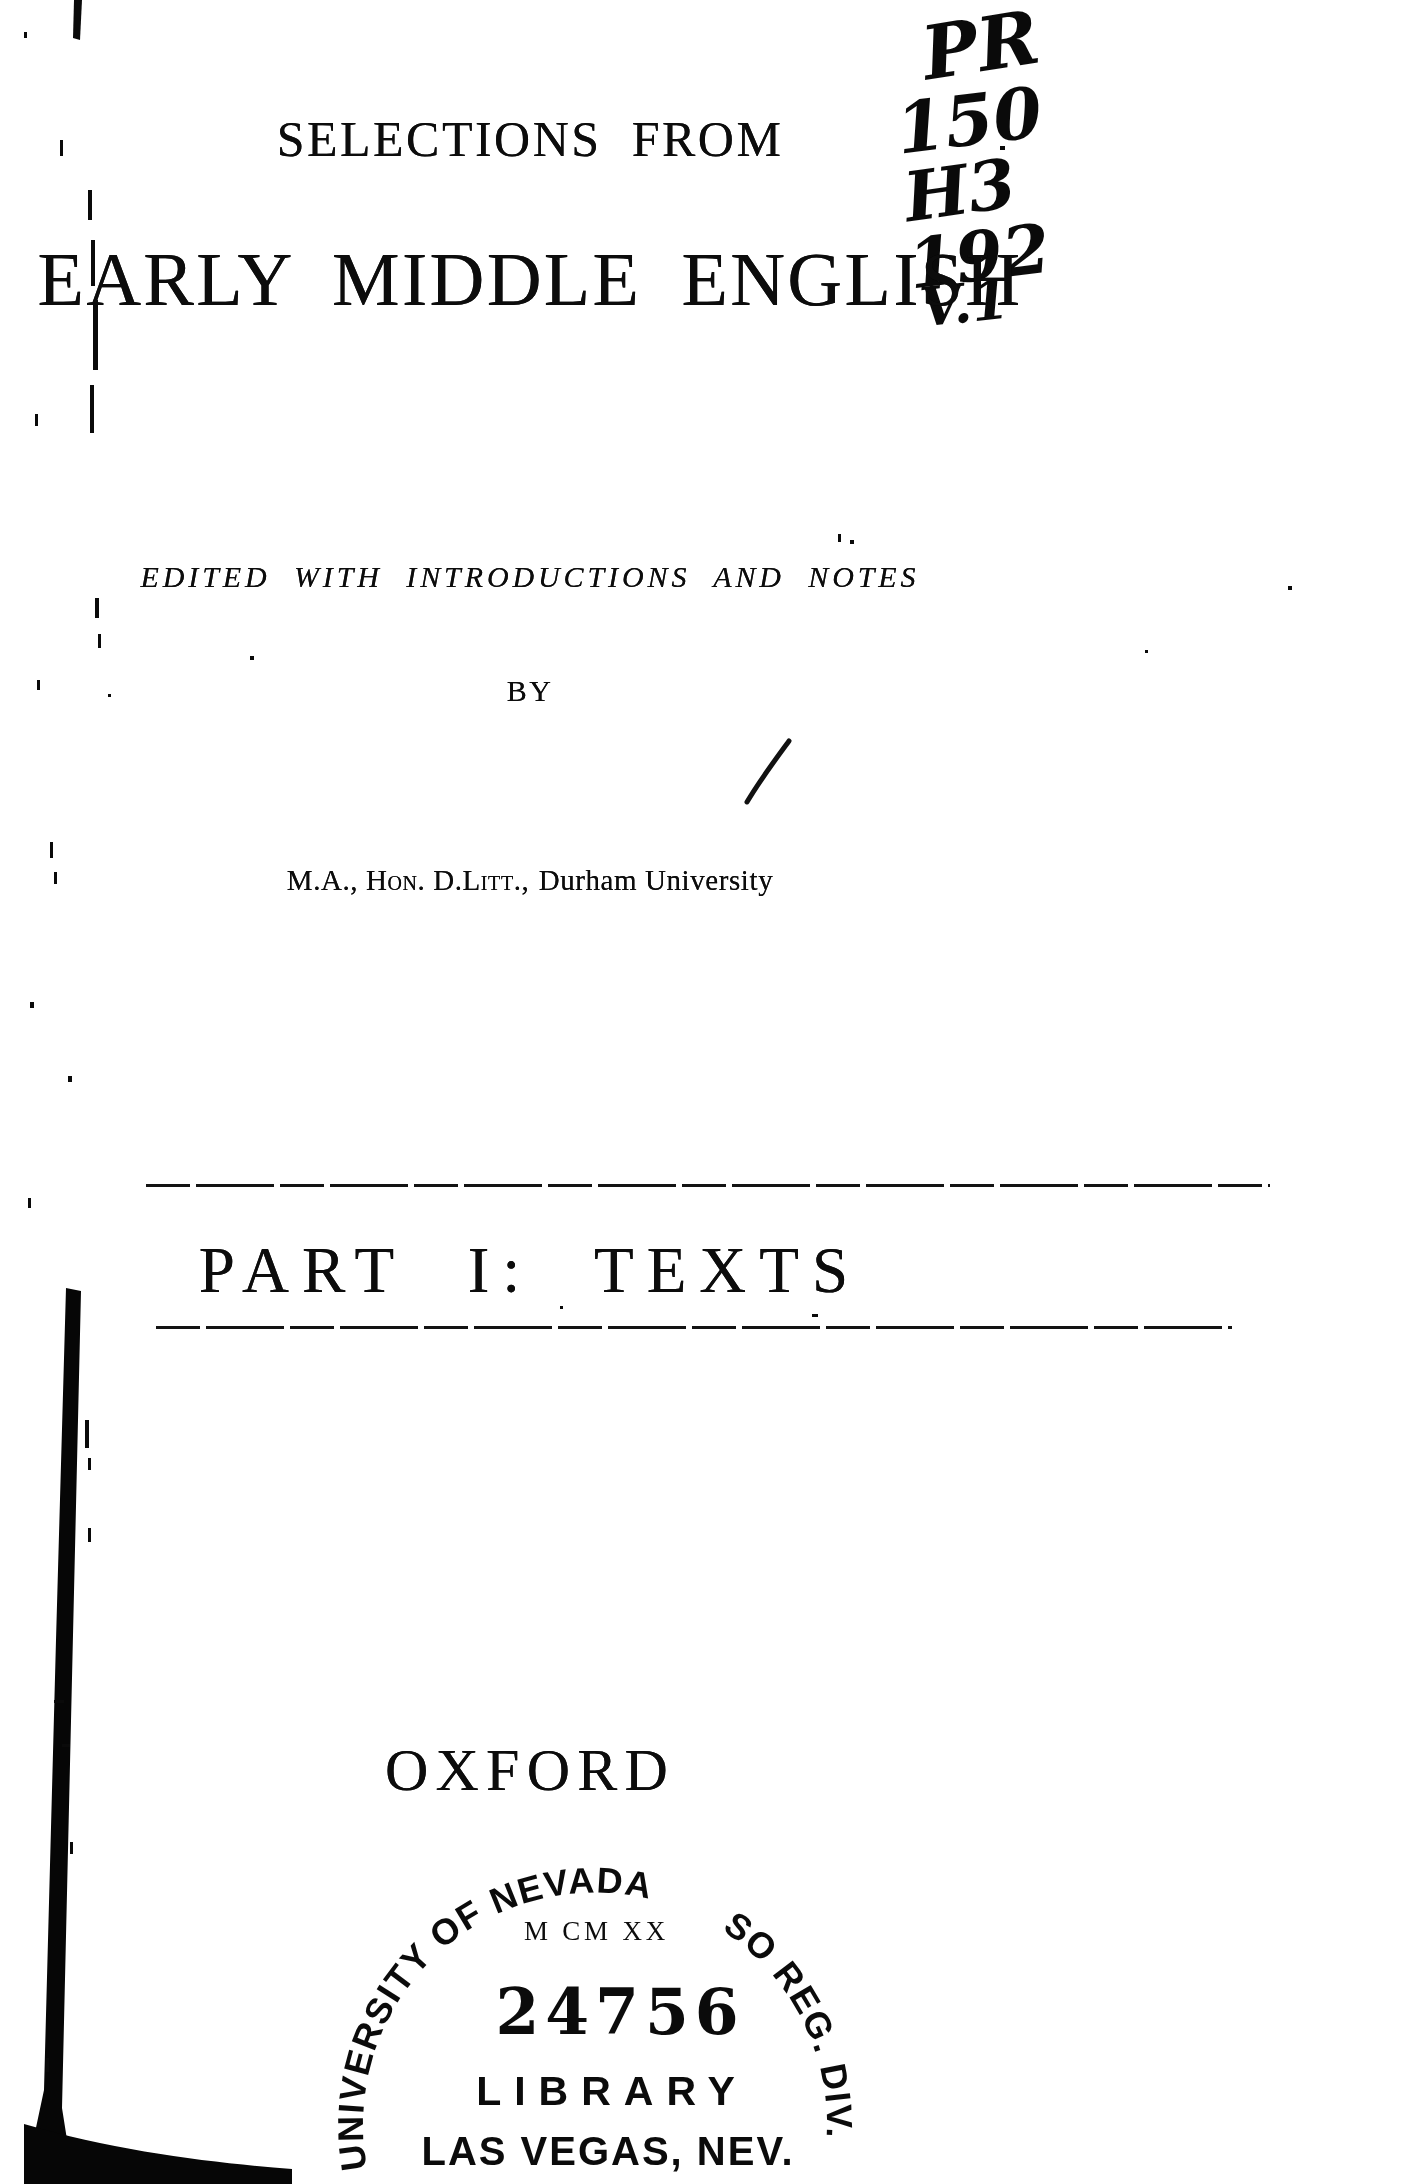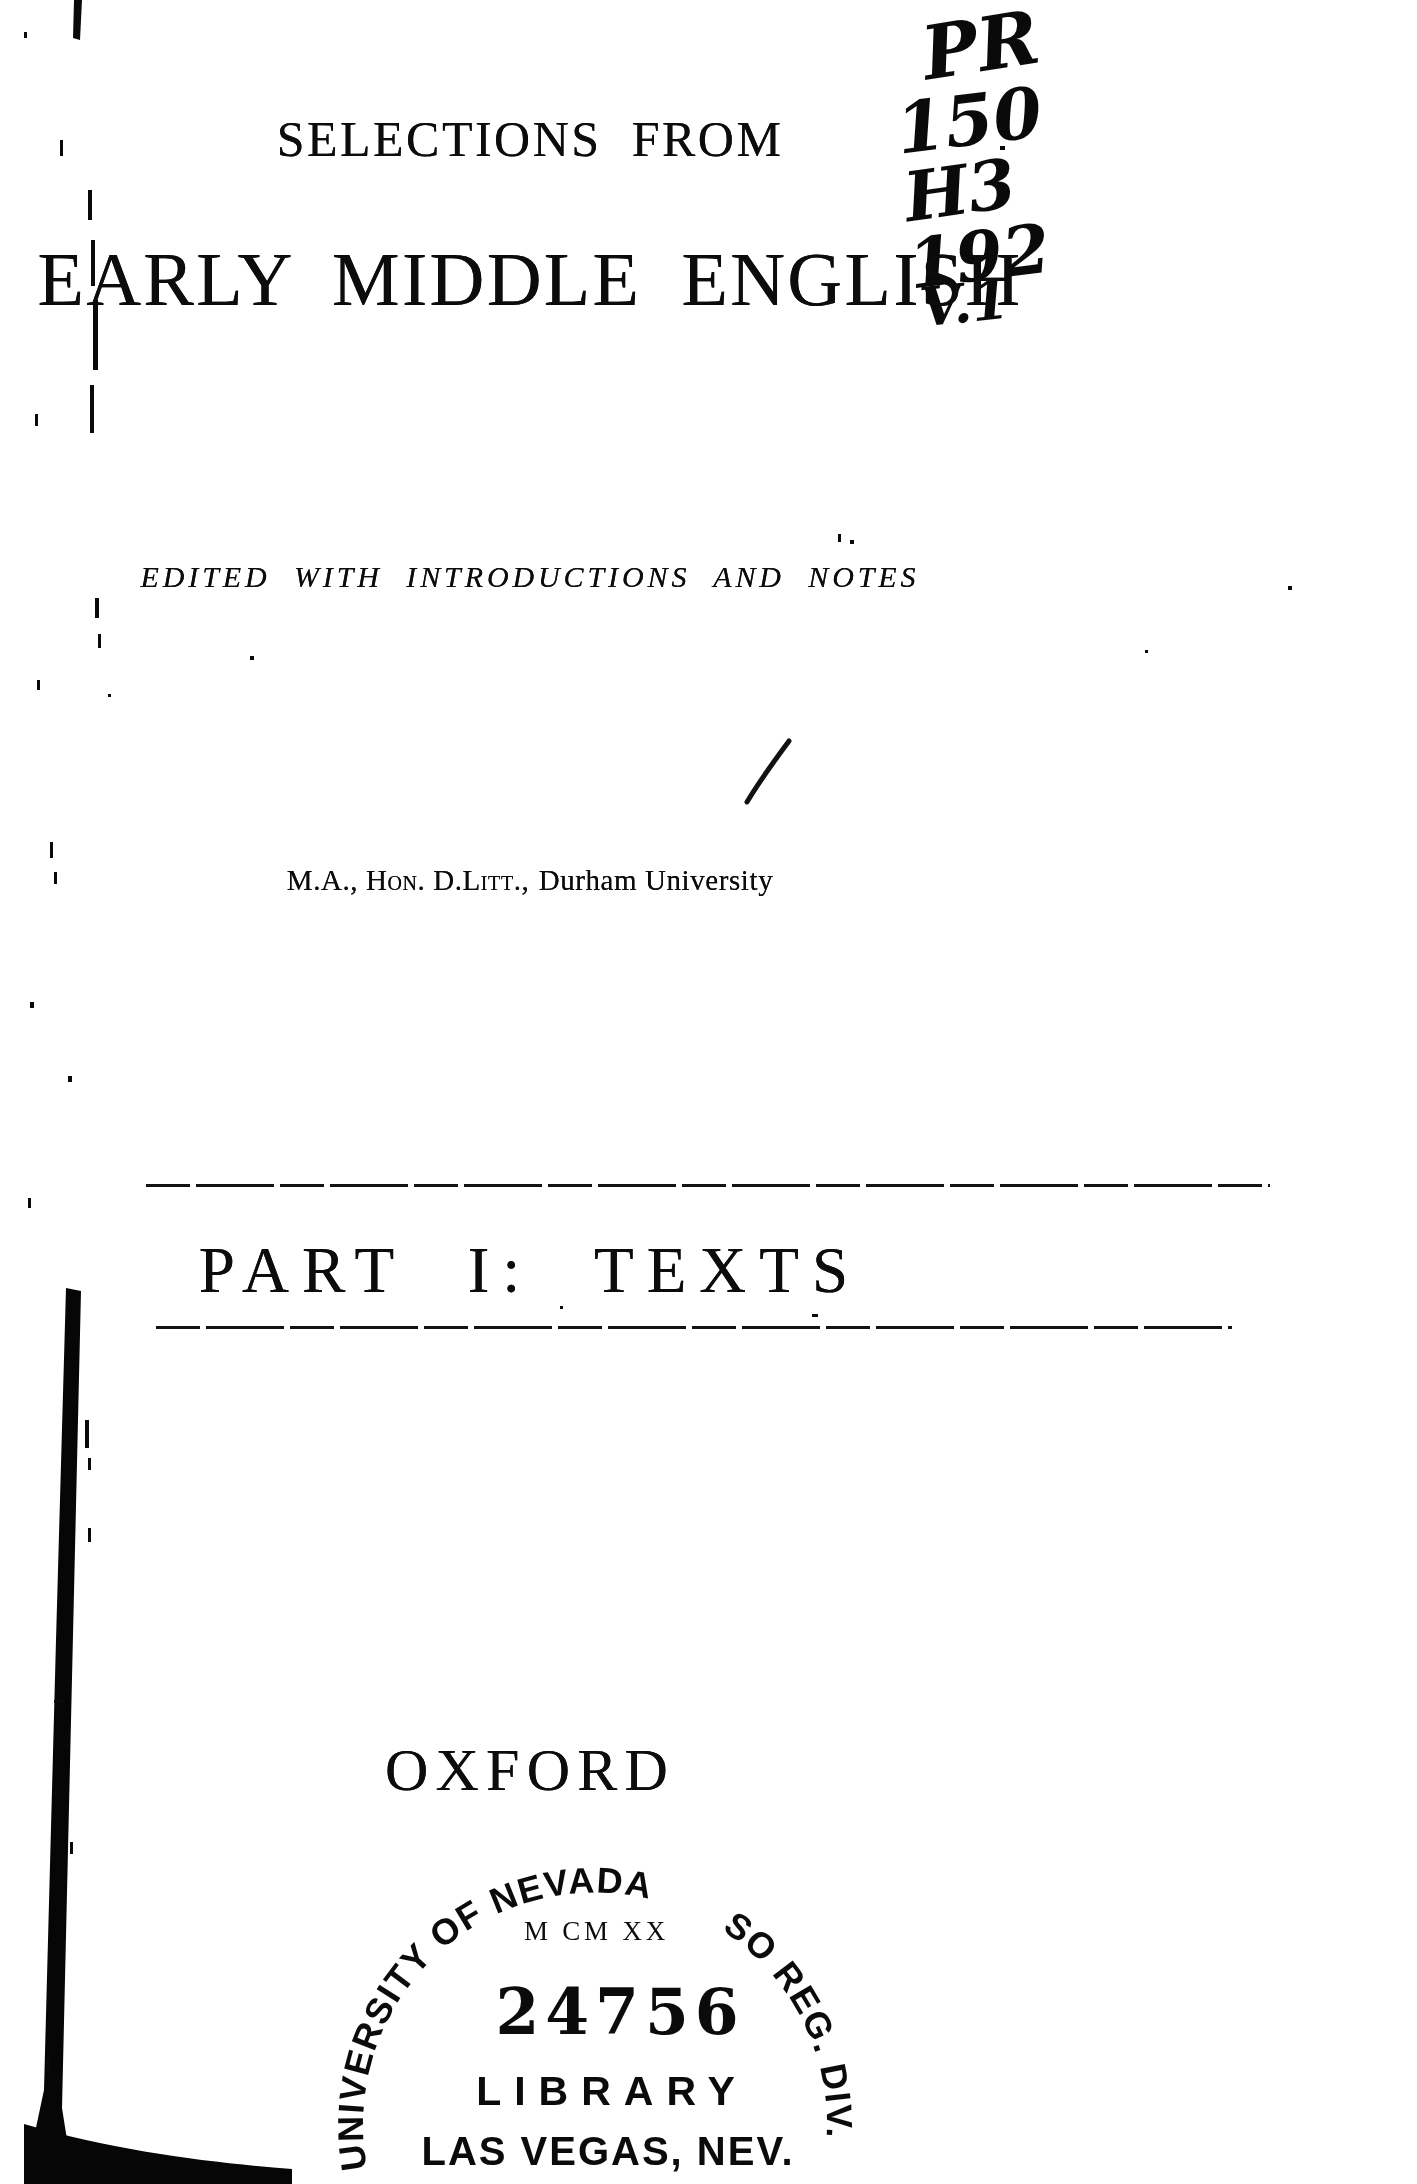--- a/index.html
+++ b/index.html
@@ -71,20 +71,21 @@
     <div class="call-line" id="cn1">PR</div>
     <div class="call-line" id="cn2">150</div>
     <div class="call-line" id="cn3">H3</div>
     <div class="call-line" id="cn4">192</div>
     <div class="call-line" id="cn5">V.1</div>
   </div>
 
   <div class="line" id="title1">SELECTIONS FROM</div>
   <div class="line" id="title2">EARLY MIDDLE ENGLISH</div>
   <div class="line" id="edited">EDITED WITH INTRODUCTIONS AND NOTES</div>
+  <div class="line" id="by">BY</div>
   <div class="line" id="credentials"><span class="sc">M.A., Hon. D.Litt.,</span><span class="aff">Durham University</span></div>
 
   <div class="rule" id="rule1"></div>
   <div class="line" id="part">PART I: TEXTS</div>
   <div class="rule" id="rule2"></div>
 
   <div class="line" id="oxford">OXFORD</div>
   <div id="mcmxx">M CM XX</div>
 
   <svg id="stamp" viewBox="0 0 620 326" aria-hidden="true">

